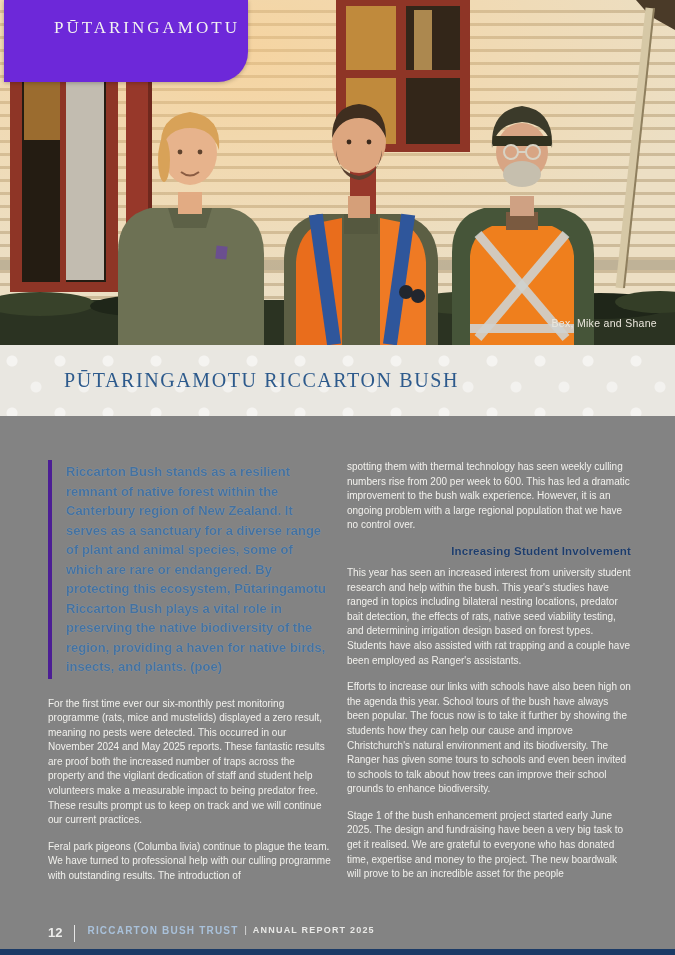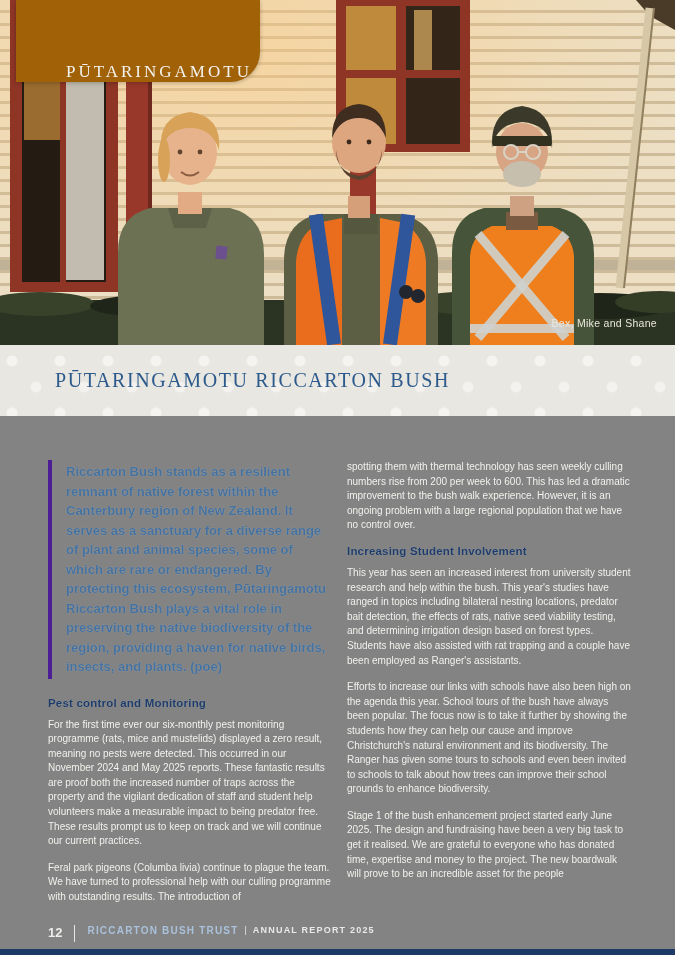--- a/index.html
+++ b/index.html
@@ -10,62 +10,63 @@
   }
   
   .photo{position:absolute;top:0;left:0;width:675px;height:345px;overflow:hidden;background:#e8dcc0;}
   .photo svg{display:block;width:675px;height:345px;}
   .photo-caption{
     position:absolute;right:18px;bottom:16px;
     font-size:10.5px;color:#ece8de;letter-spacing:.3px;
   }
   
   .banner{
-    position:absolute;top:0;left:16px;width:244px;height:82px;
-    background:#a16207;border-radius:0 0 30px 0;
-    display:flex;align-items:flex-end;
+    position:absolute;top:0;left:4px;width:244px;height:82px;
+    background:#6d28d9;border-radius:0 0 30px 0;
+    display:flex;align-items:flex-start;
     box-shadow:0 1px 4px rgba(0,0,0,.25);
   }
   .banner-title{
     padding-left:50px;padding-top:18px;
     font-family:"Liberation Serif",serif;
     font-size:17px;color:#f3f3f1;letter-spacing:3px;
   }
   
   .title-band{
     position:absolute;top:345px;left:0;width:675px;height:71px;
     background-color:#e9e7e1;
     background-image:
       radial-gradient(circle at 12px 16px, rgba(255,255,255,.55) 5px, rgba(255,255,255,0) 6px),
       radial-gradient(circle at 36px 42px, rgba(255,255,255,.45) 5px, rgba(255,255,255,0) 6px);
     background-size:48px 52px;
     display:flex;align-items:center;
   }
   .page-title{
-    margin:7px;padding-left:48px;
+    margin:16px;padding-left:48px;
     font-family:"Liberation Serif",serif;font-weight:400;
     font-size:20px;color:#2d5a8c;letter-spacing:1.6px;
   }
   
   .content{
     position:absolute;top:416px;left:0;width:675px;height:539px;
     box-sizing:border-box;padding:44px 44px 0 48px;
     display:flex;justify-content:space-between;
   }
   .col{width:284px;}
   .intro{
     margin:0 0 18px 0;padding:2px 0 2px 14px;
     border-left:4px solid #4c1d95;
     font-size:13px;font-weight:bold;line-height:19.5px;color:#44719f;
     text-shadow:0 0 1px rgba(255,255,255,.35);
   }
   h2.sec{
     margin:10px 0 9px 0;
     font-size:11.5px;color:#1d3c6b;letter-spacing:.2px;
     text-shadow:0 0 1px rgba(255,255,255,.3);
+    text-align:right;
   }
   .col p{
     margin:0 0 12px 0;
     font-size:10px;line-height:14.6px;color:#f2f1ed;
   }
   
   .footer{
     position:absolute;left:48px;bottom:13px;
     display:flex;color:#ededeb;
   }
@@ -176,21 +177,20 @@
     <div class="photo-caption">Bex, Mike and Shane</div>
   </div>
 
   <div class="title-band">
     <h1 class="page-title">PŪTARINGAMOTU RICCARTON BUSH</h1>
   </div>
 
   <div class="content">
     <div class="col">
       <blockquote class="intro">Riccarton Bush stands as a resilient remnant of native forest within the Canterbury region of New Zealand. It serves as a sanctuary for a diverse range of plant and animal species, some of which are rare or endangered. By protecting this ecosystem, Pūtaringamotu Riccarton Bush plays a vital role in preserving the native biodiversity of the region, providing a haven for native birds, insects, and plants. (poe)</blockquote>
-      <h2 class="sec">Pest control and Monitoring</h2>
       <p>For the first time ever our six-monthly pest monitoring programme (rats, mice and mustelids) displayed a zero result, meaning no pests were detected. This occurred in our November 2024 and May 2025 reports. These fantastic results are proof both the increased number of traps across the property and the vigilant dedication of staff and student help volunteers make a measurable impact to being predator free. These results prompt us to keep on track and we will continue our current practices.</p>
       <p>Feral park pigeons (Columba livia) continue to plague the team. We have turned to professional help with our culling programme with outstanding results. The introduction of</p>
     </div>
     <div class="col">
       <p>spotting them with thermal technology has seen weekly culling numbers rise from 200 per week to 600. This has led a dramatic improvement to the bush walk experience. However, it is an ongoing problem with a large regional population that we have no control over.</p>
       <h2 class="sec">Increasing Student Involvement</h2>
       <p>This year has seen an increased interest from university student research and help within the bush. This year's studies have ranged in topics including bilateral nesting locations, predator bait detection, the effects of rats, native seed viability testing, and determining irrigation design based on forest types. Students have also assisted with rat trapping and a couple have been employed as Ranger's assistants.</p>
       <p>Efforts to increase our links with schools have also been high on the agenda this year. School tours of the bush have always been popular. The focus now is to take it further by showing the students how they can help our cause and improve Christchurch's natural environment and its biodiversity. The Ranger has given some tours to schools and even been invited to schools to talk about how trees can improve their school grounds to enhance biodiversity.</p>
       <p>Stage 1 of the bush enhancement project started early June 2025. The design and fundraising have been a very big task to get it realised. We are grateful to everyone who has donated time, expertise and money to the project. The new boardwalk will prove to be an incredible asset for the people</p>
     </div>

